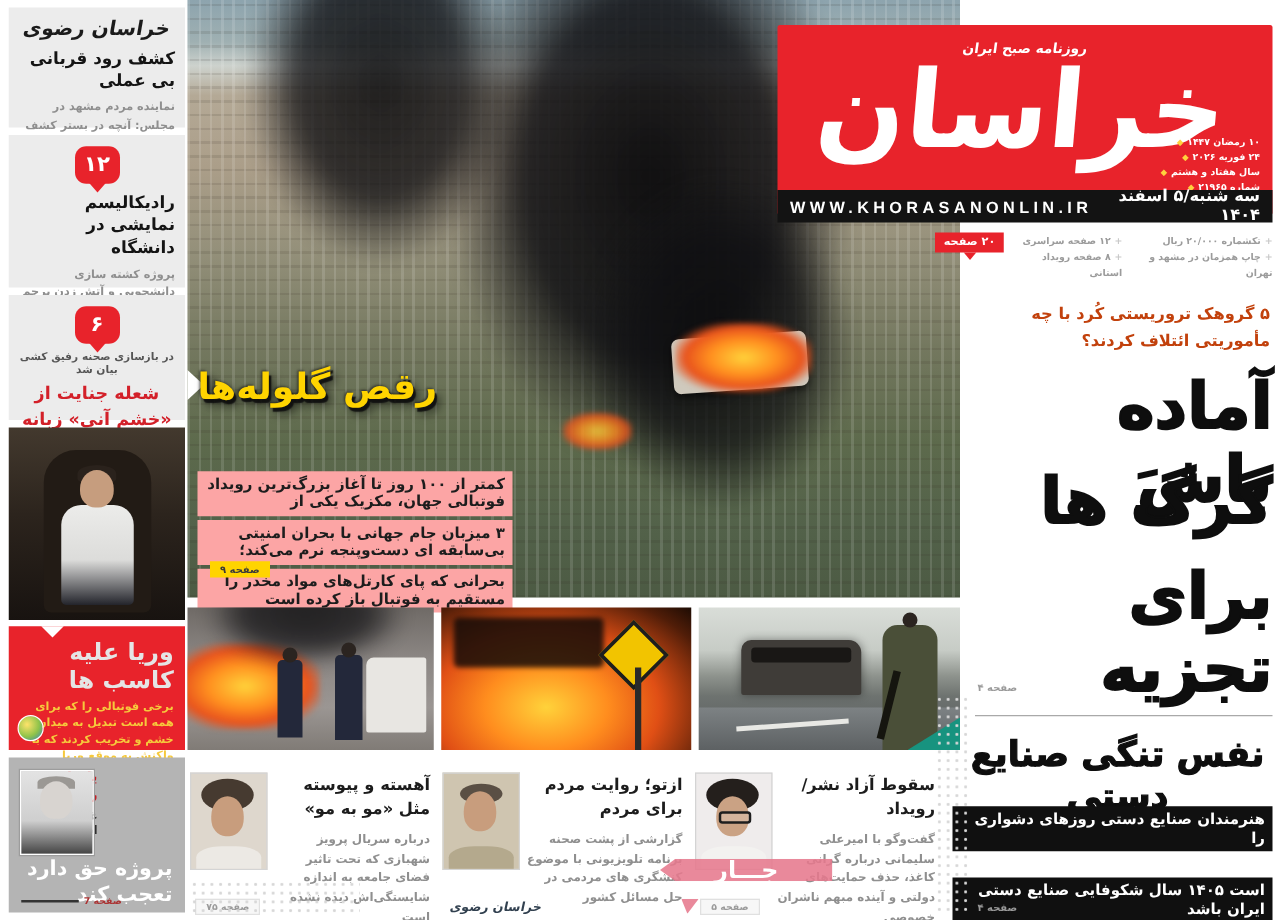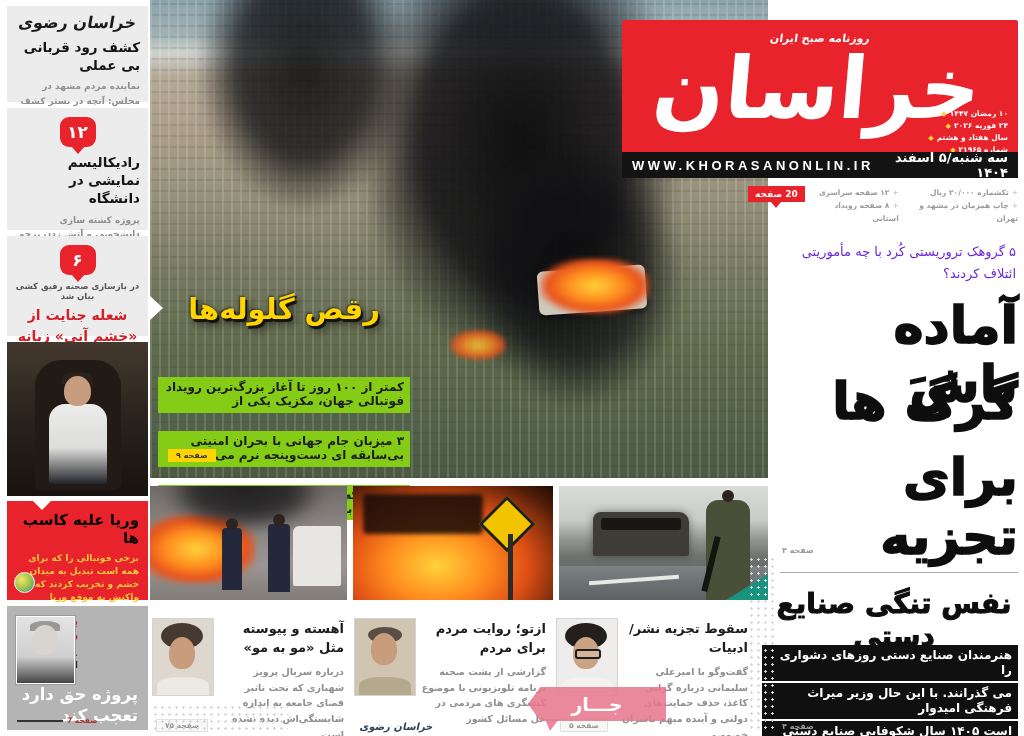--- a/index.html
+++ b/index.html
@@ -22,21 +22,21 @@
   
   .player-photo{left:7px;top:342px;width:141px;height:154px;background:linear-gradient(180deg,#43392e 0%,#2c241d 45%,#181310 100%);overflow:hidden;}
   .chair{position:absolute;left:28px;top:18px;width:86px;height:130px;background:#221b15;border-radius:26px 26px 6px 6px;}
   .torso{position:absolute;left:42px;top:62px;width:58px;height:80px;background:linear-gradient(180deg,#ececea 0%,#dcdcda 55%,#23242b 100%);border-radius:16px 16px 4px 4px;}
   .head{position:absolute;left:57px;top:34px;width:27px;height:30px;background:#c69d7e;border-radius:50% 50% 45% 45%;}
   .hair{position:absolute;left:55px;top:30px;width:31px;height:14px;background:#2a221c;border-radius:50% 50% 20% 20%;}
 
   
   .red-box{left:7px;top:501px;width:141px;height:99px;background:#e8232b;padding:10px 9px 6px 9px;box-sizing:border-box;}
   .red-notch{position:absolute;top:0;left:26px;width:0;height:0;border-left:9px solid transparent;border-right:9px solid transparent;border-top:9px solid #fff;}
-  .red-hl{font-size:15px;font-weight:bold;color:#000000;text-align:right;margin-bottom:5px;}
+  .red-hl{font-size:19px;font-weight:bold;color:#e5e5e5;text-align:right;margin-bottom:5px;}
   .red-body{font-size:9px;color:#f6c93c;font-weight:bold;text-align:right;line-height:1.45;}
   .cartoon{position:absolute;left:7px;bottom:7px;width:19px;height:19px;border-radius:50%;background:radial-gradient(circle at 35% 35%,#ffe36a 0%,#8fc34a 55%,#2e7fbf 100%);border:1px solid #fff;}
 
   
   .note-card{left:7px;top:606px;width:141px;height:124px;background:#b4b4b4;padding:8px;box-sizing:border-box;}
   .note-photo{position:absolute;left:9px;top:10px;width:57px;height:66px;background:linear-gradient(180deg,#e3e3e3 0%,#cfcfcf 60%,#454545 100%);border:1px solid #fff;box-shadow:0 0 0 1px #9c9c9c;}
   .note-face{position:absolute;left:15px;top:8px;width:26px;height:30px;background:#d8d4d0;border-radius:50% 50% 42% 42%;}
   .note-hair{position:absolute;left:13px;top:4px;width:30px;height:10px;background:#9b9894;border-radius:50% 50% 0 0;}
   .note-label{font-size:11.5px;font-weight:bold;color:#c01f26;text-align:right;}
   .note-author{font-size:9.5px;font-weight:bold;color:#2e2e2e;text-align:right;margin-top:6px;}
@@ -47,43 +47,43 @@
   
   .main-photo{left:150px;top:0;width:618px;height:478px;overflow:hidden;
     background:linear-gradient(180deg,#8da4ae 0%,#9fb0b2 7%,#cdd2cd 11%,#b4a996 16%,#ab9e89 28%,#94907a 42%,#74785f 58%,#5d6a4c 74%,#53624a 88%,#4c5a43 100%);}
   .speckle{position:absolute;inset:0;opacity:.25;
     background-image:repeating-linear-gradient(90deg,rgba(255,255,255,.5) 0 2px,transparent 2px 9px),repeating-linear-gradient(0deg,rgba(60,50,40,.5) 0 2px,transparent 2px 11px);}
   .smoke{position:absolute;background:radial-gradient(ellipse at center,rgba(10,10,12,.96) 0%,rgba(15,15,18,.85) 45%,rgba(30,30,34,0) 72%);filter:blur(7px);}
   .fireglow{position:absolute;background:radial-gradient(ellipse at center,#ffd23a 0%,#ff8f1f 35%,#e8531d 60%,rgba(120,40,10,0) 78%);filter:blur(2px);}
   .bus{position:absolute;left:388px;top:268px;width:108px;height:44px;background:#cfc9bd;border-radius:6px;transform:rotate(-4deg);box-shadow:0 3px 6px rgba(0,0,0,.5);}
   .photo-notch{position:absolute;left:0;top:296px;width:0;height:0;border-top:12px solid transparent;border-bottom:12px solid transparent;border-left:13px solid #fff;}
 
-  .lead-hl{position:absolute;left:158px;width:252px;text-align:center;color:#ffd400;font-weight:bold;
+  .lead-hl{position:absolute;left:158px;width:252px;text-align:left;color:#ffd400;font-weight:bold;
     text-shadow:2px 3px 1px rgba(15,15,15,.95),-1px -1px 2px rgba(15,15,15,.6),4px 5px 8px rgba(0,0,0,.6);}
   .lead-strips{position:absolute;left:158px;top:377px;width:252px;text-align:right;}
-  .lead-strips .strip{display:inline-block;background:#84cc16;color:#1d1d1d;font-size:12px;font-weight:bold;padding:3px 6px 4px 6px;margin-bottom:18px;line-height:1.2;}
+  .lead-strips .strip{display:inline-block;background:#fca5a5;color:#1d1d1d;font-size:12px;font-weight:bold;padding:3px 6px 4px 6px;margin-bottom:3px;line-height:1.2;}
   .lead-pg{position:absolute;left:168px;top:449px;background:#ffd400;color:#3a3a3a;font-size:8px;font-weight:bold;padding:2px 8px;text-align:center;}
 
   
   .strip-photo{top:486px;height:114px;overflow:hidden;background:#888;}
   .sil{position:absolute;background:#23283a;border-radius:4px 4px 0 0;}
   .sil::before{content:"";position:absolute;top:-10px;left:50%;transform:translateX(-50%);width:12px;height:12px;border-radius:50%;background:#2b2420;}
 
   
   .art{top:614px;width:196px;height:120px;}
   .art-photo{position:absolute;left:2px;top:4px;width:60px;height:76px;border:1px solid #d4d4d4;background:#e7e2da;overflow:hidden;}
   .art-photo .face{position:absolute;left:16px;top:18px;width:26px;height:32px;background:#c89d7d;border-radius:50% 50% 44% 44%;}
   .art-photo .hairball{position:absolute;left:8px;top:4px;width:42px;height:26px;background:#3c332c;border-radius:50%;}
   .art-photo .shoulders{position:absolute;left:4px;bottom:-4px;width:52px;height:22px;background:#cfc6b4;border-radius:40% 40% 0 0;}
   .art-hl{position:absolute;right:2px;top:6px;width:124px;font-size:13px;font-weight:bold;color:#1c1c1c;text-align:right;line-height:1.45;}
   .art-body{position:absolute;right:2px;top:50px;width:128px;font-size:9.5px;font-weight:bold;color:#8f8f8f;text-align:right;line-height:1.65;}
   .art-pg{position:absolute;left:6px;bottom:2px;font-size:7.5px;font-weight:bold;color:#9a9a9a;border:1px solid #e0e0e0;padding:1px 8px;background:#f7f7f7;}
   .art-logo{position:absolute;left:8px;bottom:2px;font-size:10px;font-weight:bold;color:#31404f;transform:skewX(-12deg);}
 
-  .ribbon{position:absolute;left:528px;top:687px;width:138px;height:34px;background:rgba(230,121,141,.88);
+  .ribbon{position:absolute;left:528px;top:687px;width:138px;height:18px;background:rgba(230,121,141,.88);
     clip-path:polygon(0 50%,9% 0,100% 0,100% 100%,9% 100%);display:flex;align-items:center;justify-content:center;
     color:#fff;font-size:19px;font-weight:bold;letter-spacing:1px;}
   .ribbon-tail{position:absolute;left:545px;top:719px;width:14px;height:12px;background:rgba(230,121,141,.88);clip-path:polygon(0 0,100% 0,35% 100%);}
 
   
   .masthead{left:622px;top:20px;width:396px;height:152px;background:#e8232b;border-radius:2px;}
   .tagline{position:absolute;left:0;right:0;top:12px;text-align:center;color:#fff;font-size:11px;font-weight:bold;transform:skewX(-8deg);}
   .brand{position:absolute;left:0;right:6px;top:22px;text-align:center;color:#fff;font-size:84px;font-weight:bold;line-height:1.1;transform:skewX(-5deg) scaleY(1.02);letter-spacing:-4px;}
   .mast-meta{position:absolute;right:10px;top:88px;}
   .meta-line{display:flex;justify-content:flex-end;align-items:center;color:#fff;font-size:7.5px;font-weight:bold;line-height:12px;direction:ltr;}
@@ -92,21 +92,21 @@
   .mast-url{color:#fff;font-size:13px;font-weight:bold;letter-spacing:3.5px;font-family:"Liberation Sans",sans-serif;}
   .mast-date{color:#fff;font-size:13px;font-weight:bold;}
 
   .info-row{left:748px;top:186px;width:270px;display:flex;align-items:flex-start;gap:14px;direction:ltr;}
   .pages-badge{background:#e8232b;color:#fff;font-size:9px;font-weight:bold;padding:3px 7px;position:relative;white-space:nowrap;}
   .pages-badge::after{content:"";position:absolute;left:50%;bottom:-6px;transform:translateX(-50%);border:5px solid transparent;border-top:6px solid #e8232b;border-bottom:0;}
   .info-col{font-size:7.5px;color:#9b9b9b;font-weight:bold;line-height:13px;text-align:right;}
   .info-col .plus{color:#c9c9c9;margin-left:3px;}
 
   
-  .kicker{left:782px;top:241px;width:234px;font-size:13px;font-weight:normal;color:#6d28d9;text-align:right;line-height:1.7;}
+  .kicker{left:782px;top:241px;width:234px;font-size:13px;font-weight:bold;color:#c2410c;text-align:right;line-height:1.7;}
   .mega{left:770px;width:248px;text-align:right;font-size:51px;font-weight:bold;color:#0e0e0e;-webkit-text-stroke:1.6px #0e0e0e;letter-spacing:-1px;}
   .pg-marker{font-size:8px;font-weight:bold;color:#9a9a9a;}
   .divider{left:780px;top:572px;width:238px;height:1px;background:#a9a9a9;}
   .h2{left:770px;top:587px;width:248px;text-align:center;font-size:28px;font-weight:bold;color:#0e0e0e;-webkit-text-stroke:1px #0e0e0e;letter-spacing:-1px;}
   .chips{left:762px;top:645px;width:256px;text-align:right;direction:rtl;}
   .chips .chip{display:inline-block;background:#101010;color:#fff;font-size:12px;font-weight:bold;padding:3px 6px;margin-bottom:2px;line-height:1.25;}
 </style>
 </head>
 <body>
 
@@ -152,21 +152,21 @@
           <span class="rtl">شماره ۲۱۹۶۵</span>
         </div>
     </div>
   </div>
   <div class="abs mast-bar">
     <span class="mast-url">WWW.KHORASANONLIN.IR</span>
     <span class="mast-date rtl">سه شنبه/۵ اسفند ۱۴۰۴</span>
   </div>
 
   <div class="abs info-row">
-    <span class="pages-badge rtl">20 صفحه</span>
+    <span class="pages-badge rtl">۲۰ صفحه</span>
     <span class="info-col rtl">
       <span class="plus">+</span><span>۱۲ صفحه سراسری</span><br>
       <span class="plus">+</span><span>۸ صفحه رویداد استانی</span>
     </span>
     <span class="info-col rtl">
       <span class="plus">+</span><span>تکشماره ۲۰/۰۰۰ ریال</span><br>
       <span class="plus">+</span><span>چاپ همزمان در مشهد و تهران</span>
     </span>
   </div>
 
@@ -261,40 +261,40 @@
     <div class="art-logo rtl">خراسان رضوی</div>
   </div>
 
   <div class="abs art" style="left:554px;">
     <div class="art-photo" style="background:#efecec;">
       <div class="hairball" style="background:#241f1c;"></div>
       <div class="face" style="background:#caa284;"></div>
       <div style="position:absolute;left:18px;top:30px;width:22px;height:6px;border:2px solid #1e1e1e;border-radius:3px;background:rgba(255,255,255,.2);"></div>
       <div class="shoulders" style="background:#f3f2f0;"></div>
     </div>
-    <div class="art-hl rtl">سقوط تجزیه نشر/ادبیات</div>
+    <div class="art-hl rtl">سقوط آزاد نشر/رویداد</div>
     <div class="art-body rtl">گفت‌وگو با امیرعلی سلیمانی درباره گرانی کاغذ، حذف حمایت‌های دولتی و آینده مبهم ناشران خصوصی</div>
     <div class="art-pg rtl">صفحه ۵</div>
   </div>
 
   <div class="ribbon rtl">جـــار</div>
   <div class="ribbon-tail"></div>
 
   <div class="abs kicker rtl">۵ گروهک تروریستی کُرد با چه مأموریتی ائتلاف کردند؟</div>
   <div class="abs mega rtl" style="top:296px;">آماده باش</div>
   <div class="abs mega rtl" style="top:448px;">برای تجزیه</div>
   <div class="abs mega rtl" style="top:372px;">گرگَ ها</div>
   <div class="abs pg-marker rtl" style="left:782px;top:546px;">صفحه ۴</div>
 
   <div class="abs divider"></div>
 
   <div class="abs h2 rtl">نفس تنگی صنایع دستی</div>
   <div class="abs chips">
     <span class="chip">هنرمندان صنایع دستی روزهای دشواری را</span><br>
-    <span class="chip">می گذرانند. با این حال وزیر میراث فرهنگی امیدوار</span><br>
+    <br>
     <span class="chip">است ۱۴۰۵ سال شکوفایی صنایع دستی ایران باشد</span>
   </div>
   <div class="abs pg-marker rtl" style="left:782px;top:722px;">صفحه ۴</div>
 
   <div class="abs dots" style="left:748px;top:556px;width:26px;height:176px;"></div>
   <div class="abs dots" style="left:152px;top:704px;width:136px;height:28px;"></div>
 
 </div>
 
 </body></html>

